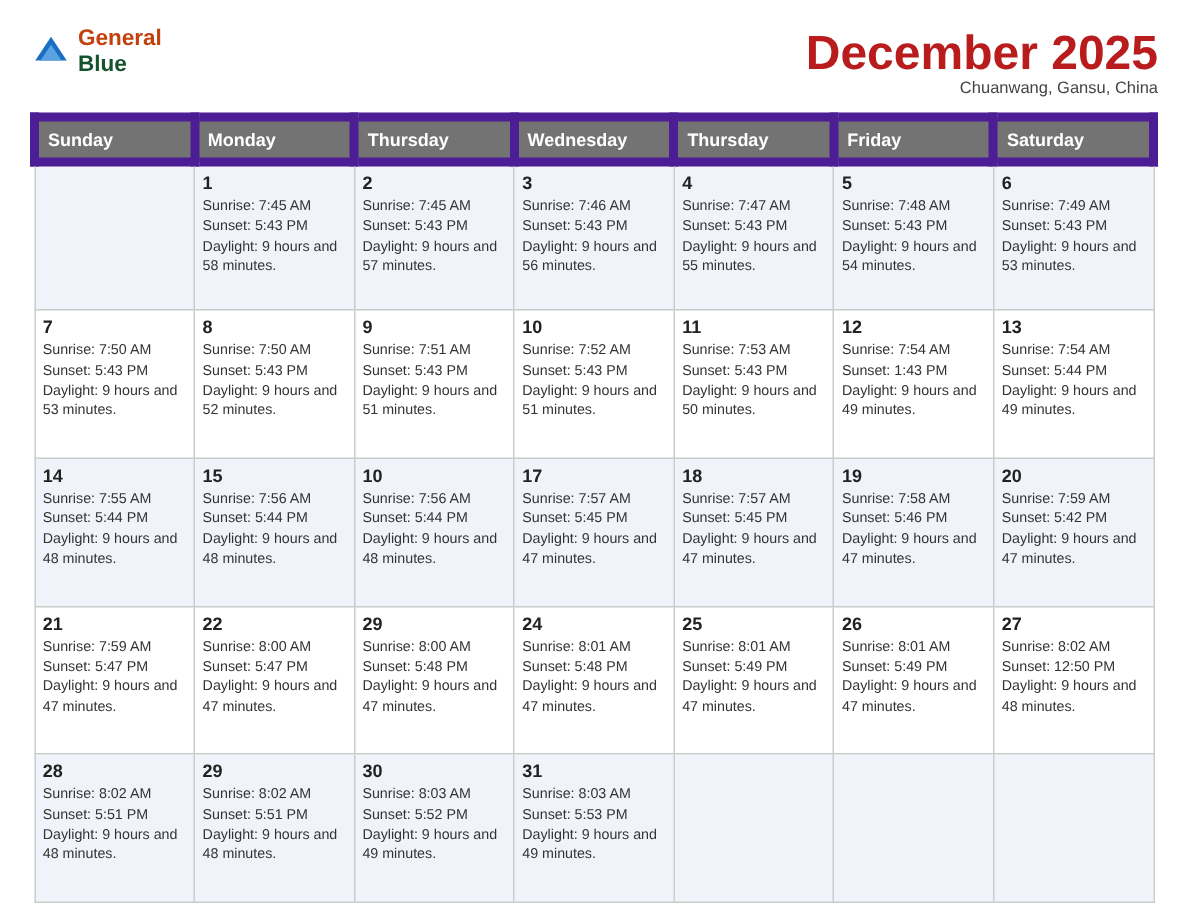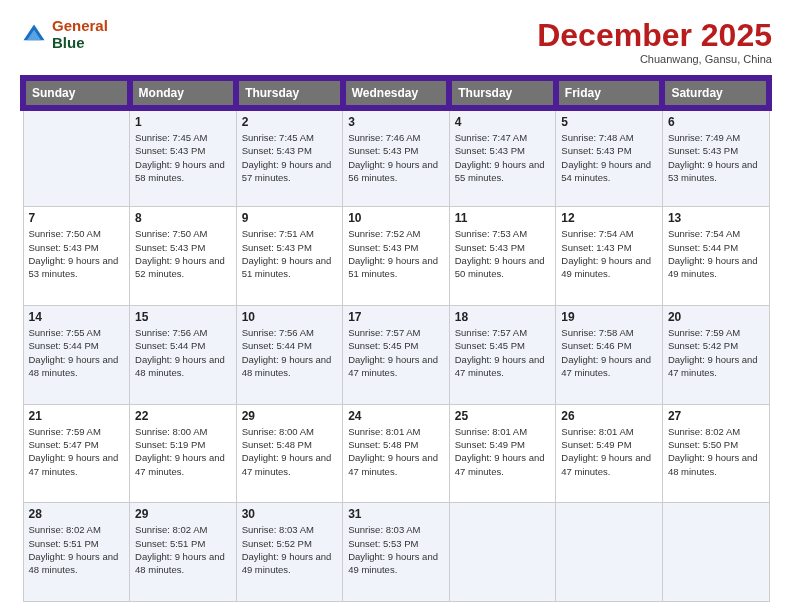--- a/index.html
+++ b/index.html
@@ -287,21 +287,21 @@
           <td>
             <span class="day-num">21</span>
             <div class="day-info">Sunrise: 7:59 AM
 Sunset: 5:47 PM
 Daylight: 9 hours
 and 47 minutes.</div>
           </td>
           <td>
             <span class="day-num">22</span>
             <div class="day-info">Sunrise: 8:00 AM
-Sunset: 5:19 PM
+Sunset: 5:47 PM
 Daylight: 9 hours
 and 47 minutes.</div>
           </td>
           <td>
             <span class="day-num">29</span>
             <div class="day-info">Sunrise: 8:00 AM
 Sunset: 5:48 PM
 Daylight: 9 hours
 and 47 minutes.</div>
           </td>
@@ -322,21 +322,21 @@
           <td>
             <span class="day-num">26</span>
             <div class="day-info">Sunrise: 8:01 AM
 Sunset: 5:49 PM
 Daylight: 9 hours
 and 47 minutes.</div>
           </td>
           <td>
             <span class="day-num">27</span>
             <div class="day-info">Sunrise: 8:02 AM
-Sunset: 5:50 PM
+Sunset: 12:50 PM
 Daylight: 9 hours
 and 48 minutes.</div>
           </td>
         </tr>
         <tr>
           <td>
             <span class="day-num">28</span>
             <div class="day-info">Sunrise: 8:02 AM
 Sunset: 5:51 PM
 Daylight: 9 hours

